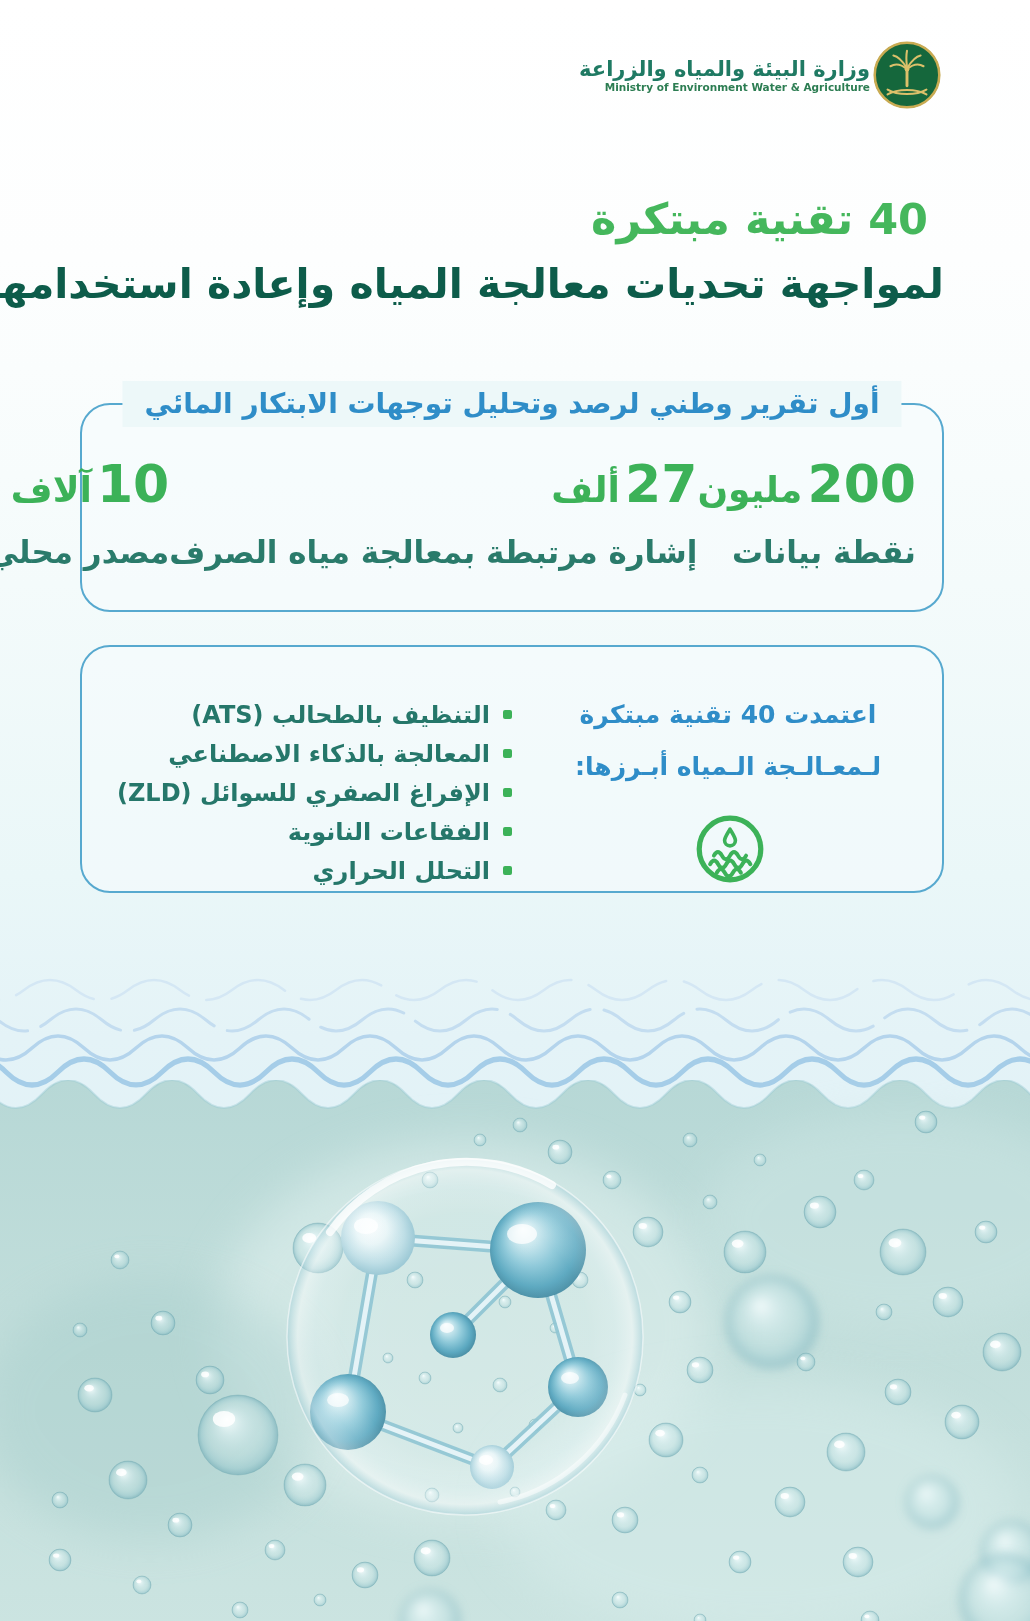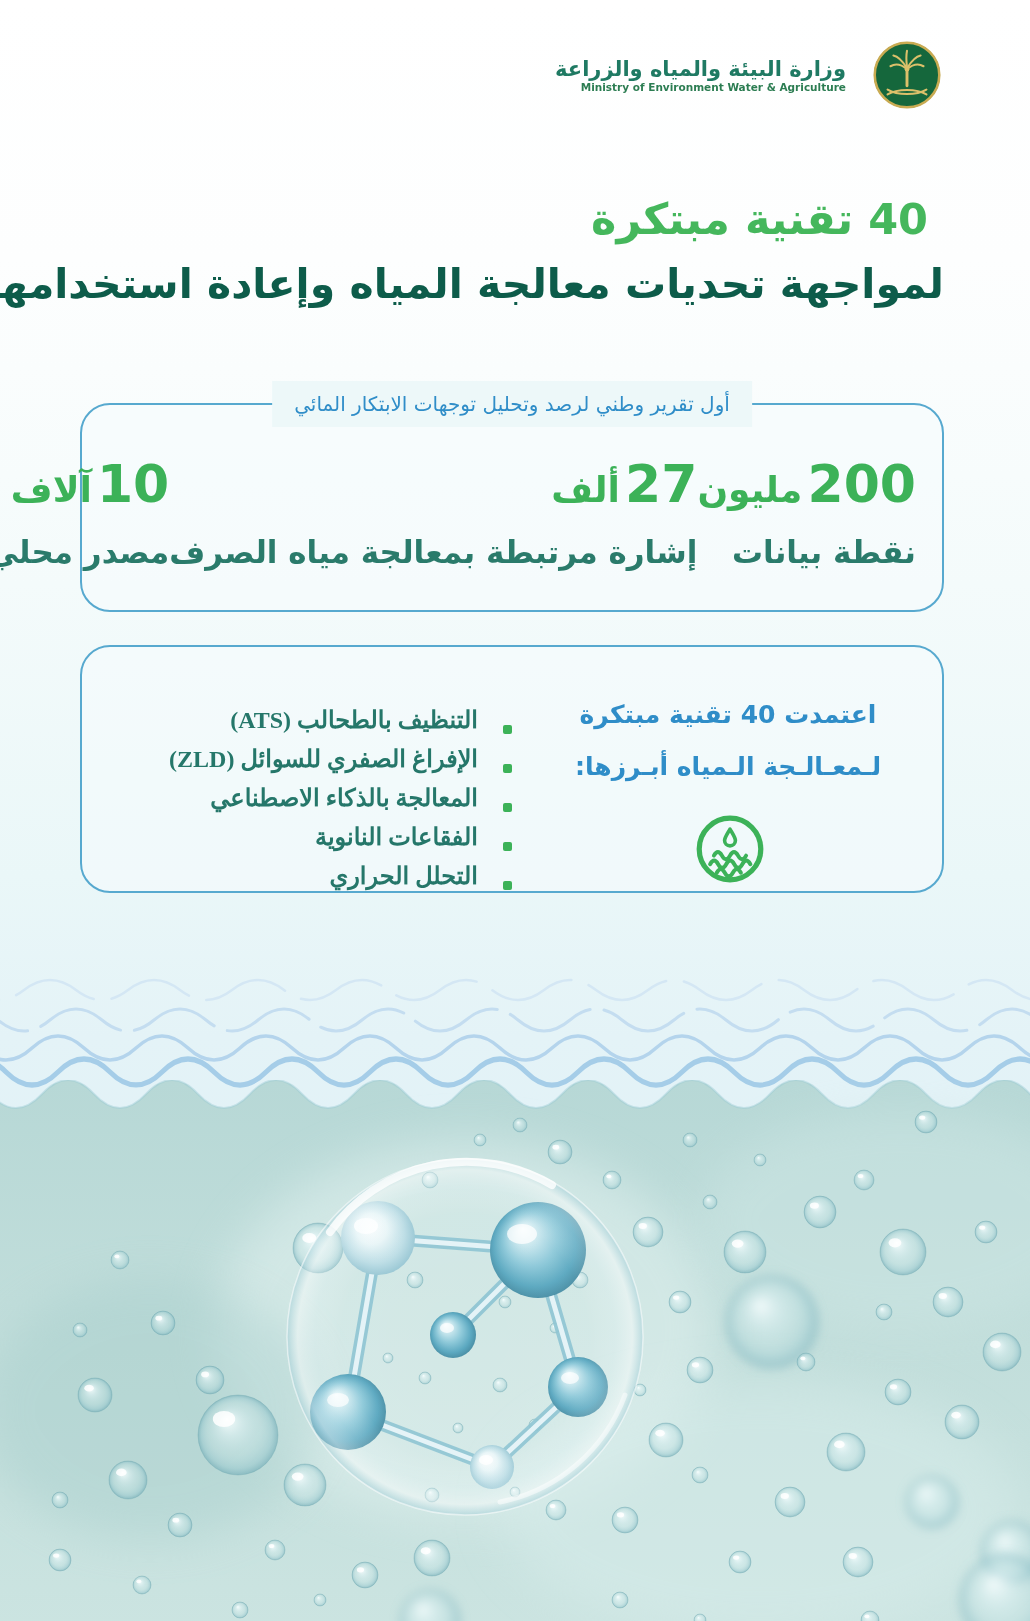--- a/index.html
+++ b/index.html
@@ -5,48 +5,48 @@
   html,body{margin:0;padding:0;background:#ffffff;}
   .page{
     position:relative;
     width:1030px;height:1621px;
     margin:0 auto;
     overflow:hidden;
     font-family:"DejaVu Sans",sans-serif;
     background:linear-gradient(180deg,#ffffff 0%,#fdfefe 16%,#f4fbfb 36%,#eaf7f8 54%,#e4f3f7 64%,#e2f2f7 70%);
   }
   
-  .logo{position:absolute;top:40px;right:88px;display:flex;align-items:center;gap:26px;}
+  .logo{position:absolute;top:40px;right:88px;display:flex;align-items:center;gap:2px;}
   .logo-text{text-align:right;}
   .logo-ar{font-size:21px;font-weight:bold;color:#1f7a63;direction:rtl;white-space:nowrap;}
   .logo-en{font-size:10.5px;font-weight:bold;color:#2c7d52;white-space:nowrap;}
   .emblem{width:70px;height:70px;flex:0 0 auto;}
   
   .headline-count{position:absolute;top:194px;right:102px;font-size:43px;font-weight:bold;color:#45b75c;direction:rtl;white-space:nowrap;}
   .headline-main{position:absolute;top:260px;right:86px;font-size:41px;font-weight:bold;color:#0d5c4a;direction:rtl;white-space:nowrap;}
   
   .card{position:absolute;left:80px;width:864px;border:2px solid #57a9cf;border-radius:30px;background:rgba(246,252,253,0.55);box-sizing:border-box;}
   .card1{top:403px;height:209px;}
   .card1-legend{
     position:absolute;top:-24px;left:50%;transform:translateX(-50%);
     background:#edf8f9;padding:0 22px;line-height:46px;
-    font-size:20px;font-weight:normal;color:#2f8dc8;direction:rtl;white-space:nowrap;
+    font-size:28px;font-weight:bold;color:#2f8dc8;direction:rtl;white-space:nowrap;
   }
   .stats{position:absolute;left:0;right:0;top:0;bottom:0;display:flex;direction:rtl;justify-content:space-between;padding:50px 26px 0 44px;}
   .stat{text-align:right;}
   .stat-value{direction:rtl;color:#3cb258;line-height:58px;white-space:nowrap;}
   .stat-num{font-size:52px;font-weight:bold;}
   .stat-unit{font-size:36px;font-weight:bold;}
   .stat-label{font-size:31px;font-weight:bold;color:#2a7b6b;margin-top:8px;direction:rtl;white-space:nowrap;}
   .card2{top:645px;height:248px;}
   .tech-intro{position:absolute;top:42px;right:38px;width:352px;text-align:center;direction:rtl;
     color:#2f8dc8;font-size:25px;font-weight:bold;line-height:52px;}
   .water-icon{position:absolute;top:166px;right:176px;width:72px;height:72px;}
   .tech-list{position:absolute;top:48px;right:430px;display:flex;flex-direction:column;}
-  .tech-item{height:39px;display:flex;align-items:flex-end;justify-content:flex-end;gap:25px;font-family:Liberation Serif, serif;}
+  .tech-item{height:39px;display:flex;align-items:center;justify-content:flex-end;gap:13px;}
   .tech-item-text{font-size:24px;font-weight:bold;color:#25776a;direction:rtl;white-space:nowrap;}
   .bullet-square{width:9px;height:9px;background:#3cb258;border-radius:2px;flex:0 0 auto;}
   
   .divider{position:absolute;left:0;top:950px;width:1030px;height:140px;display:block;}
   .scene{position:absolute;left:0;top:1080px;width:1030px;height:541px;display:block;}
 </style>
 </head>
 <body>
 
 <div class="page">
@@ -116,25 +116,25 @@
         <path d="M17 54 q4.2 -7.5 8.5 0 q4.2 7.5 8.5 0 q4.2 -7.5 8.5 0 q4.2 7.5 8.5 0 q4.2 -7.5 8.5 0" stroke-width="4.2"></path>
         <path d="M24 63 q4.2 -7.5 8.5 0 q4.2 7.5 8.5 0 q4.2 -7.5 8.5 0" stroke-width="4.2"></path>
       </g>
     </svg>
     <div class="tech-list">
       <div class="tech-item">
         <span class="tech-item-text">التنظيف بالطحالب (ATS)</span>
         <span class="bullet-square"></span>
       </div>
       <div class="tech-item">
+        <span class="tech-item-text">المعالجة بالذكاء الاصطناعي</span>
+        <span class="bullet-square"></span>
+      </div>
+      <div class="tech-item">
         <span class="tech-item-text">الإفراغ الصفري للسوائل (ZLD)</span>
-        <span class="bullet-square"></span>
-      </div>
-      <div class="tech-item">
-        <span class="tech-item-text">المعالجة بالذكاء الاصطناعي</span>
         <span class="bullet-square"></span>
       </div>
       <div class="tech-item">
         <span class="tech-item-text">الفقاعات النانوية</span>
         <span class="bullet-square"></span>
       </div>
       <div class="tech-item">
         <span class="tech-item-text">التحلل الحراري</span>
         <span class="bullet-square"></span>
       </div>

